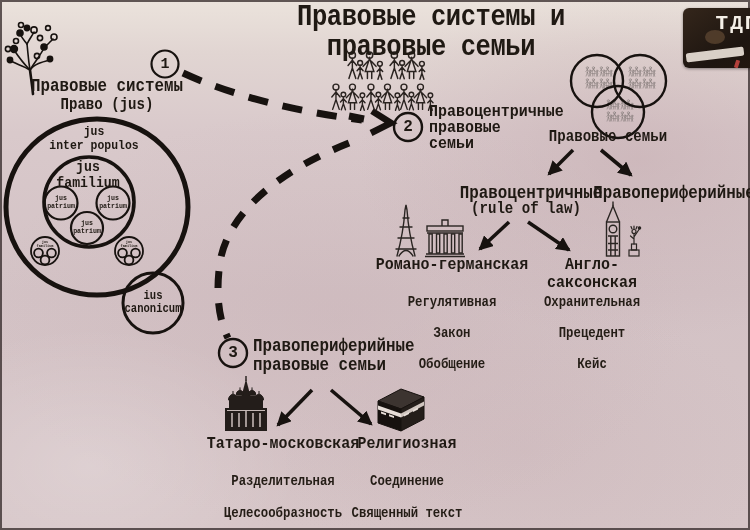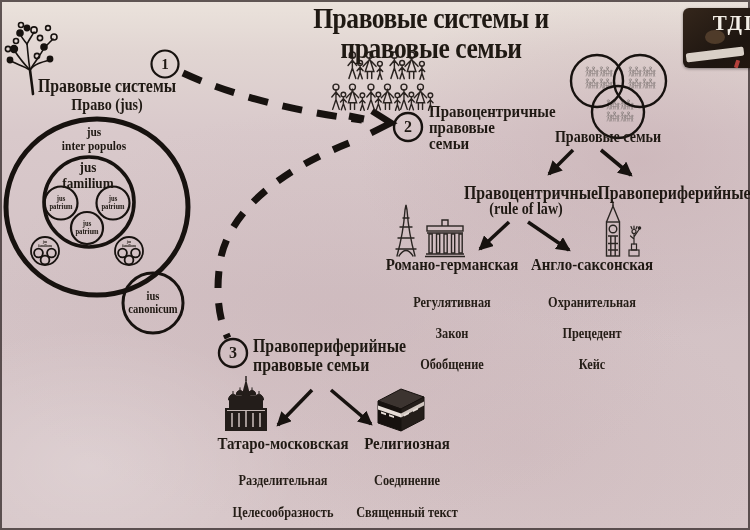--- a/index.html
+++ b/index.html
@@ -1,18 +1,18 @@
 <!DOCTYPE html>
 <html><head>
 <meta charset="utf-8">
 <style>
   html,body{margin:0;padding:0;background:#888;}
   .page{
     position:relative;width:750px;height:530px;overflow:hidden;
-    font-family:Liberation Serif, serif;
+    font-family:Liberation Mono, monospace;
     background:
       radial-gradient(ellipse 300px 200px at 12% 88%, rgba(255,255,255,0.20), transparent 70%),
       radial-gradient(ellipse 400px 260px at 85% 30%, rgba(186,156,162,0.35), transparent 70%),
       radial-gradient(ellipse 500px 300px at 45% 60%, rgba(196,170,175,0.30), transparent 70%),
       radial-gradient(ellipse 350px 220px at 70% 85%, rgba(201,178,182,0.35), transparent 70%),
       linear-gradient(180deg,#ebe3dc 0%,#e1d5d2 10%,#d9c9cb 25%,#d3c2c5 55%,#d6c5c7 100%);
     box-shadow: inset 0 0 0 2px rgba(48,38,38,0.75);
   }
   svg.layer{position:absolute;left:0;top:0;}
   .lbl{

